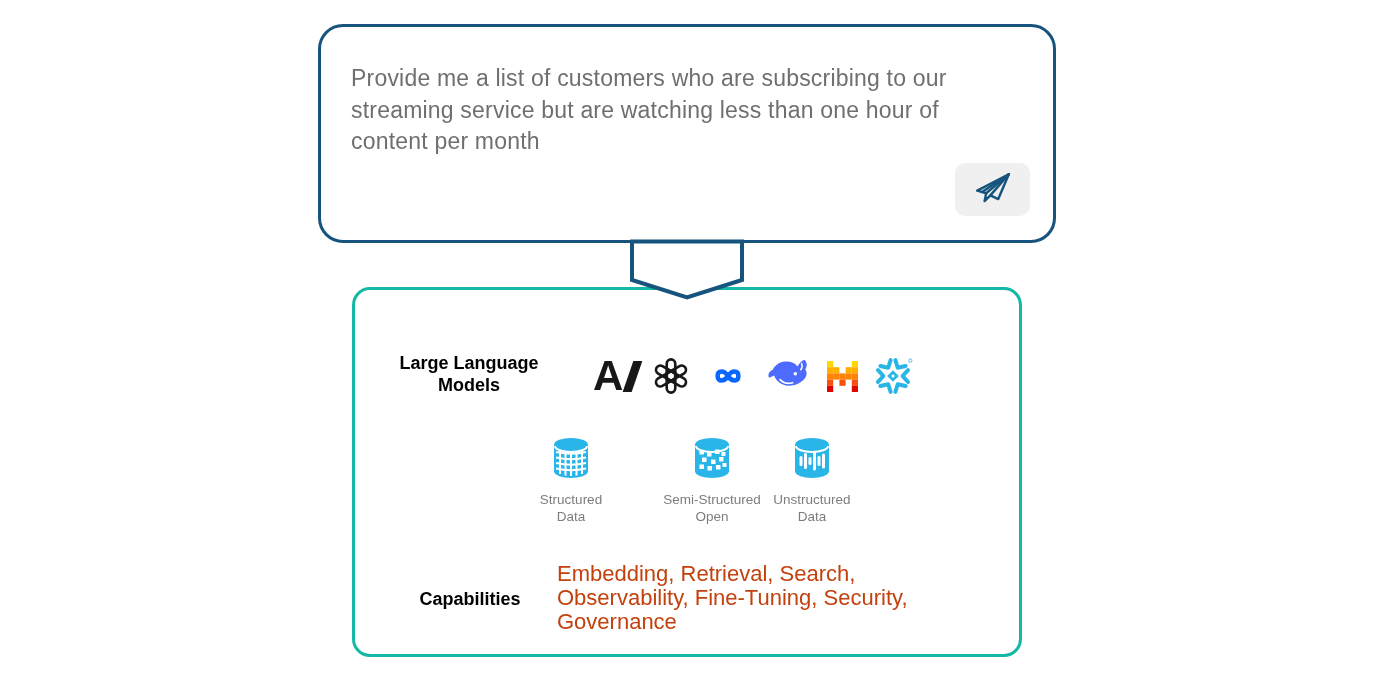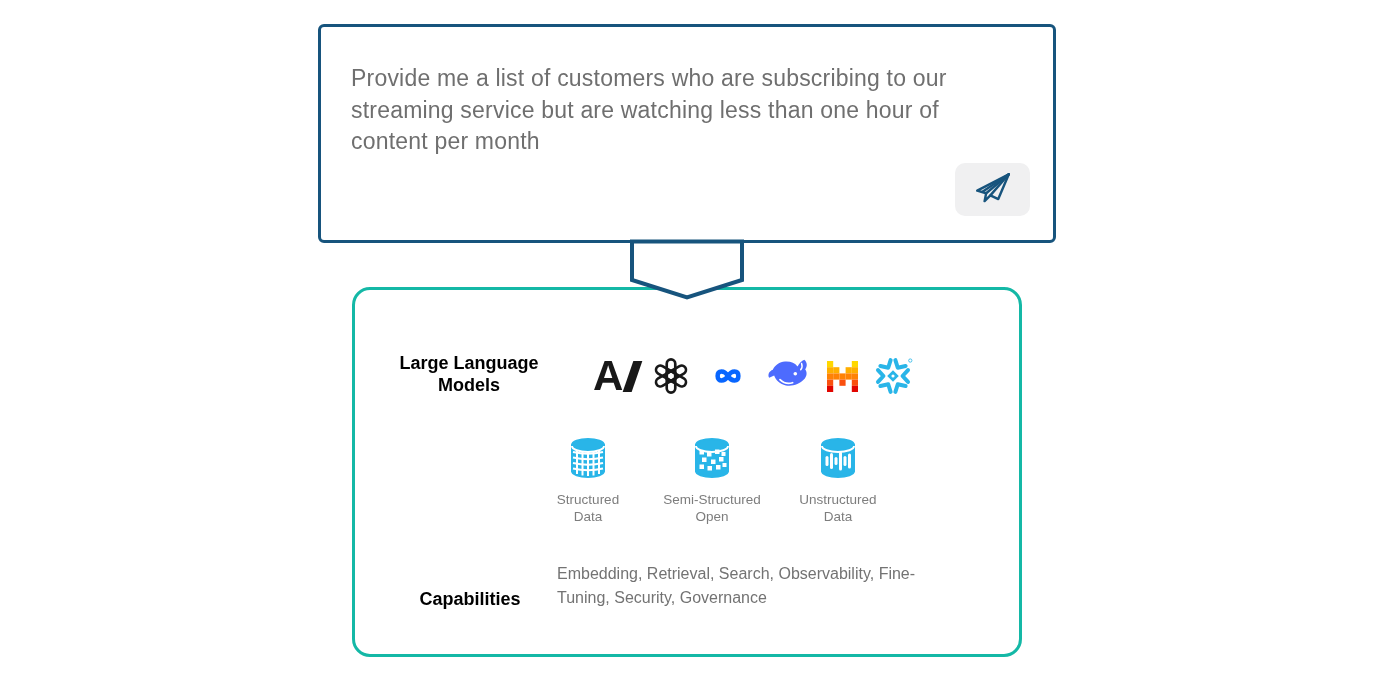--- a/index.html
+++ b/index.html
@@ -13,21 +13,21 @@
     overflow: hidden;
   }
 
   
   .query-card {
     position: absolute;
     left: 318px; top: 24px;
     width: 738px; height: 219px;
     background: #ffffff;
     border: 3.5px solid #17547D;
-    border-radius: 6px;
+    border-radius: 25px;
     z-index: 2;
   }
   .query-text {
     position: absolute;
     left: 30px; top: 36px;
     width: 635px;
     font-size: 23px;
     line-height: 31.5px;
     color: #6F6F6F;
     letter-spacing: 0.2px;
@@ -97,32 +97,32 @@
     top: 146px;
     text-align: center;
   }
   .data-col .icon-wrap { display: flex; justify-content: center; }
   .data-caption {
     margin-top: 9px;
     font-size: 13.5px;
     line-height: 17px;
     color: #7D7D7D;
   }
-  .col-structured { left: 193px; width: 80px; }
+  .col-structured { left: 176px; width: 80px; }
   .col-semi { left: 303px; width: 108px; }
-  .col-unstructured { left: 438px; width: 90px; }
+  .col-unstructured { left: 412px; width: 90px; }
   .col-open { left: 552px; width: 58px; }
 
   .cap-text {
     position: absolute;
     left: 202px; top: 272px;
     width: 402px;
-    font-size: 16px;
+    font-size: 22px;
     line-height: 24px;
-    color: #737373;
+    color: #c2410c;
   }
 </style>
 </head>
 <body>
 
 <div class="canvas">
 
   <div class="query-card">
     <div class="query-text">Provide me a list of customers who are subscribing to our streaming service but are watching less than one hour of content per month</div>
 

